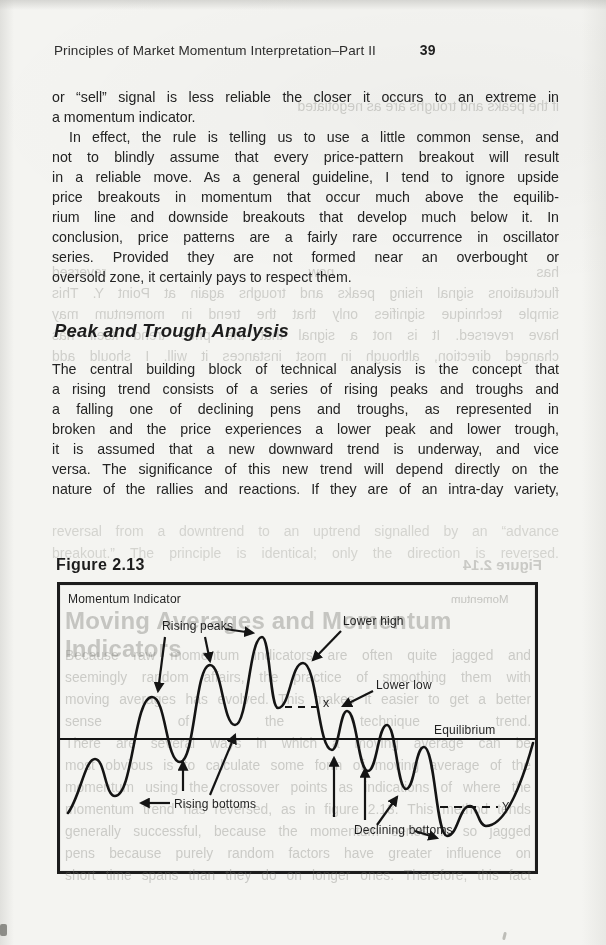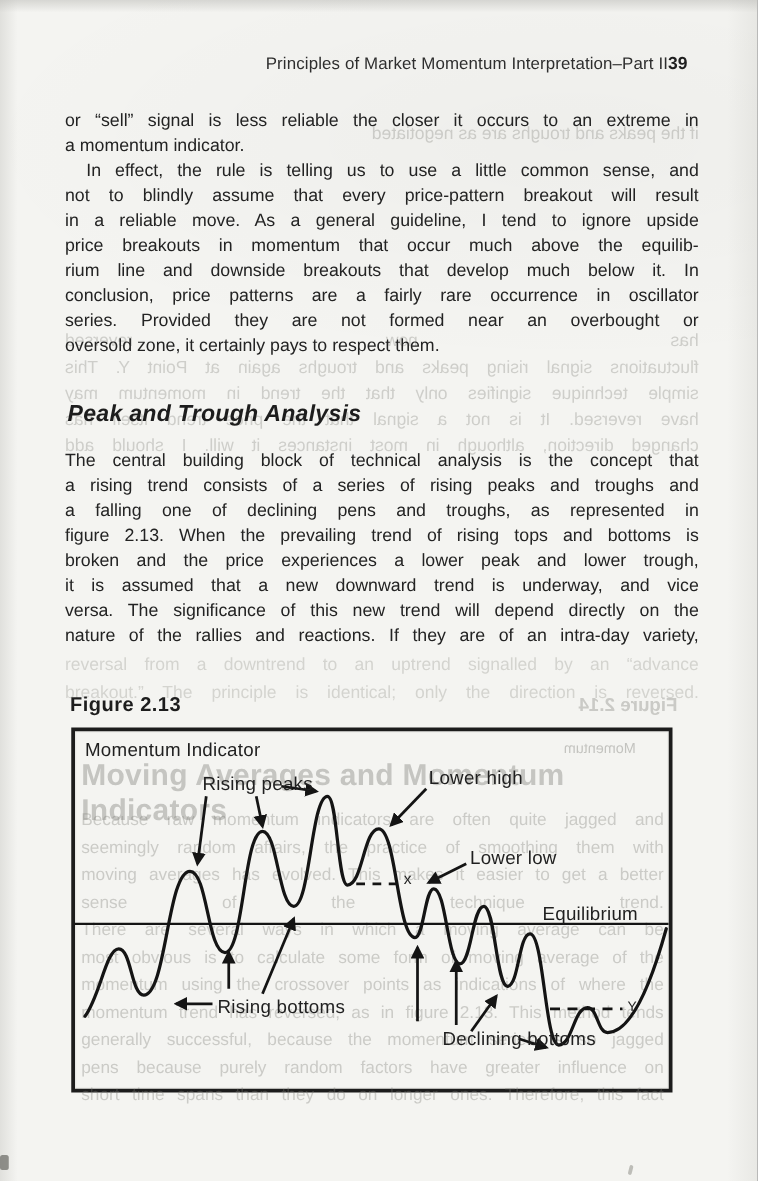--- a/index.html
+++ b/index.html
@@ -6,21 +6,21 @@
   .page{
     position:relative;width:606px;height:945px;overflow:hidden;
     font-family:"Liberation Sans",sans-serif;color:#262626;
     background:
       linear-gradient(180deg, rgba(190,190,186,.55) 0, rgba(240,240,237,0) 10px),
       linear-gradient(90deg, rgba(200,200,196,.45) 0, rgba(244,244,241,0) 14px, rgba(244,244,241,0) 96%, rgba(210,210,205,.35) 100%),
       radial-gradient(ellipse 700px 260px at 75% 12%, rgba(0,0,0,.025), rgba(0,0,0,0) 70%),
       #f4f4f1;
   }
   
-  .header{position:absolute;left:54px;top:42px;width:496px;display:flex;justify-content:flex-end;align-items:baseline;}
+  .header{position:absolute;left:54px;top:42px;width:496px;display:flex;justify-content:flex-start;align-items:baseline;gap:44px;}
   .running-title{font-size:13.5px;color:#2e2e2e;letter-spacing:.1px;}
   .page-num{font-size:14px;font-weight:bold;color:#1f1f1f;}
   
   .para{position:absolute;left:52px;width:507px;font-size:14.2px;line-height:20px;color:#232323;}
   .para .line{text-align:justify;text-align-last:justify;white-space:normal;overflow:hidden;height:20px;}
   .para.end-left .line:last-child{text-align-last:left;}
   .para.indent-first .line:first-child{text-indent:17px;}
   .p1{top:87px;}
   .p2{top:127px;}
   .p3{top:359px;}
@@ -33,21 +33,21 @@
   .ghost-top{left:52px;top:96px;width:507px;font-size:14px;line-height:21px;}
   .ghost-mid{left:52px;top:262px;width:507px;font-size:14px;line-height:21px;}
   .ghost-pre{left:52px;top:520px;width:507px;font-size:14px;line-height:22px;color:rgba(118,118,112,.26);}
   .ghost-fig-caption{left:438px;top:556px;width:104px;font-size:15px;font-weight:bold;color:rgba(120,120,114,.34);}
   
   .figure-box{position:absolute;left:57px;top:582px;width:475px;height:286px;border:3px solid #1c1c1c;background:rgba(255,255,255,.0);box-shadow:inset 0 0 0 1px rgba(0,0,0,.05);}
   .figure-box .ghost-heading{left:5px;top:22px;width:460px;font-size:24px;font-weight:bold;color:rgba(130,130,126,.42);letter-spacing:.2px;}
   .figure-box .ghost-body{left:5px;top:60px;width:466px;font-size:13.8px;line-height:22px;color:rgba(122,122,117,.34);}
   .figure-box .ghost-momentum{right:26px;top:8px;font-size:11.5px;color:rgba(122,122,117,.40);}
   .chart-svg{position:absolute;left:0;top:0;}
-  .fig-label{position:absolute;font-size:15px;color:#1f1f1f;letter-spacing:.2px;white-space:nowrap;}
+  .fig-label{position:absolute;font-size:12px;color:#1f1f1f;letter-spacing:.2px;white-space:nowrap;}
   .lbl-momentum{left:8px;top:7px;}
   .lbl-rising-peaks{left:102px;top:34px;}
   .lbl-lower-high{left:283px;top:29px;}
   .lbl-lower-low{left:316px;top:93px;}
   .lbl-equilibrium{left:374px;top:138px;}
   .lbl-rising-bottoms{left:114px;top:212px;}
   .lbl-declining-bottoms{left:268px;top:238px;padding-left:26px;}
   .lbl-x{left:263px;top:111px;font-size:12.5px;}
   .lbl-y{left:442px;top:215px;font-size:11px;}
   
@@ -90,21 +90,20 @@
       <div class="line">rium line and downside breakouts that develop much below it.  In</div>
       <div class="line">conclusion, price patterns are a fairly rare occurrence in oscillator</div>
       <div class="line">series.  Provided they are not formed near an overbought or</div>
       <div class="line">oversold zone, it certainly pays to respect them.</div>
     </div>
   <h2 class="section-heading">Peak and Trough Analysis</h2>
   <div class="para p3">
       <div class="line">The central building block of technical analysis is the concept that</div>
       <div class="line">a rising trend consists of a series of rising peaks and troughs and</div>
       <div class="line">a falling one of declining pens and troughs, as represented in</div>
-      <div class="line">figure 2.13. When the prevailing trend of rising tops and bottoms is</div>
       <div class="line">broken and the price experiences a lower peak and lower trough,</div>
       <div class="line">it is assumed that a new downward trend is underway, and vice</div>
       <div class="line">versa. The significance of this new trend will depend directly on the</div>
       <div class="line">nature of the rallies and reactions. If they are of an intra-day variety,</div>
     </div>
 
   <div class="fig-caption">Figure 2.13</div>
 
   <div class="figure-box">
 

